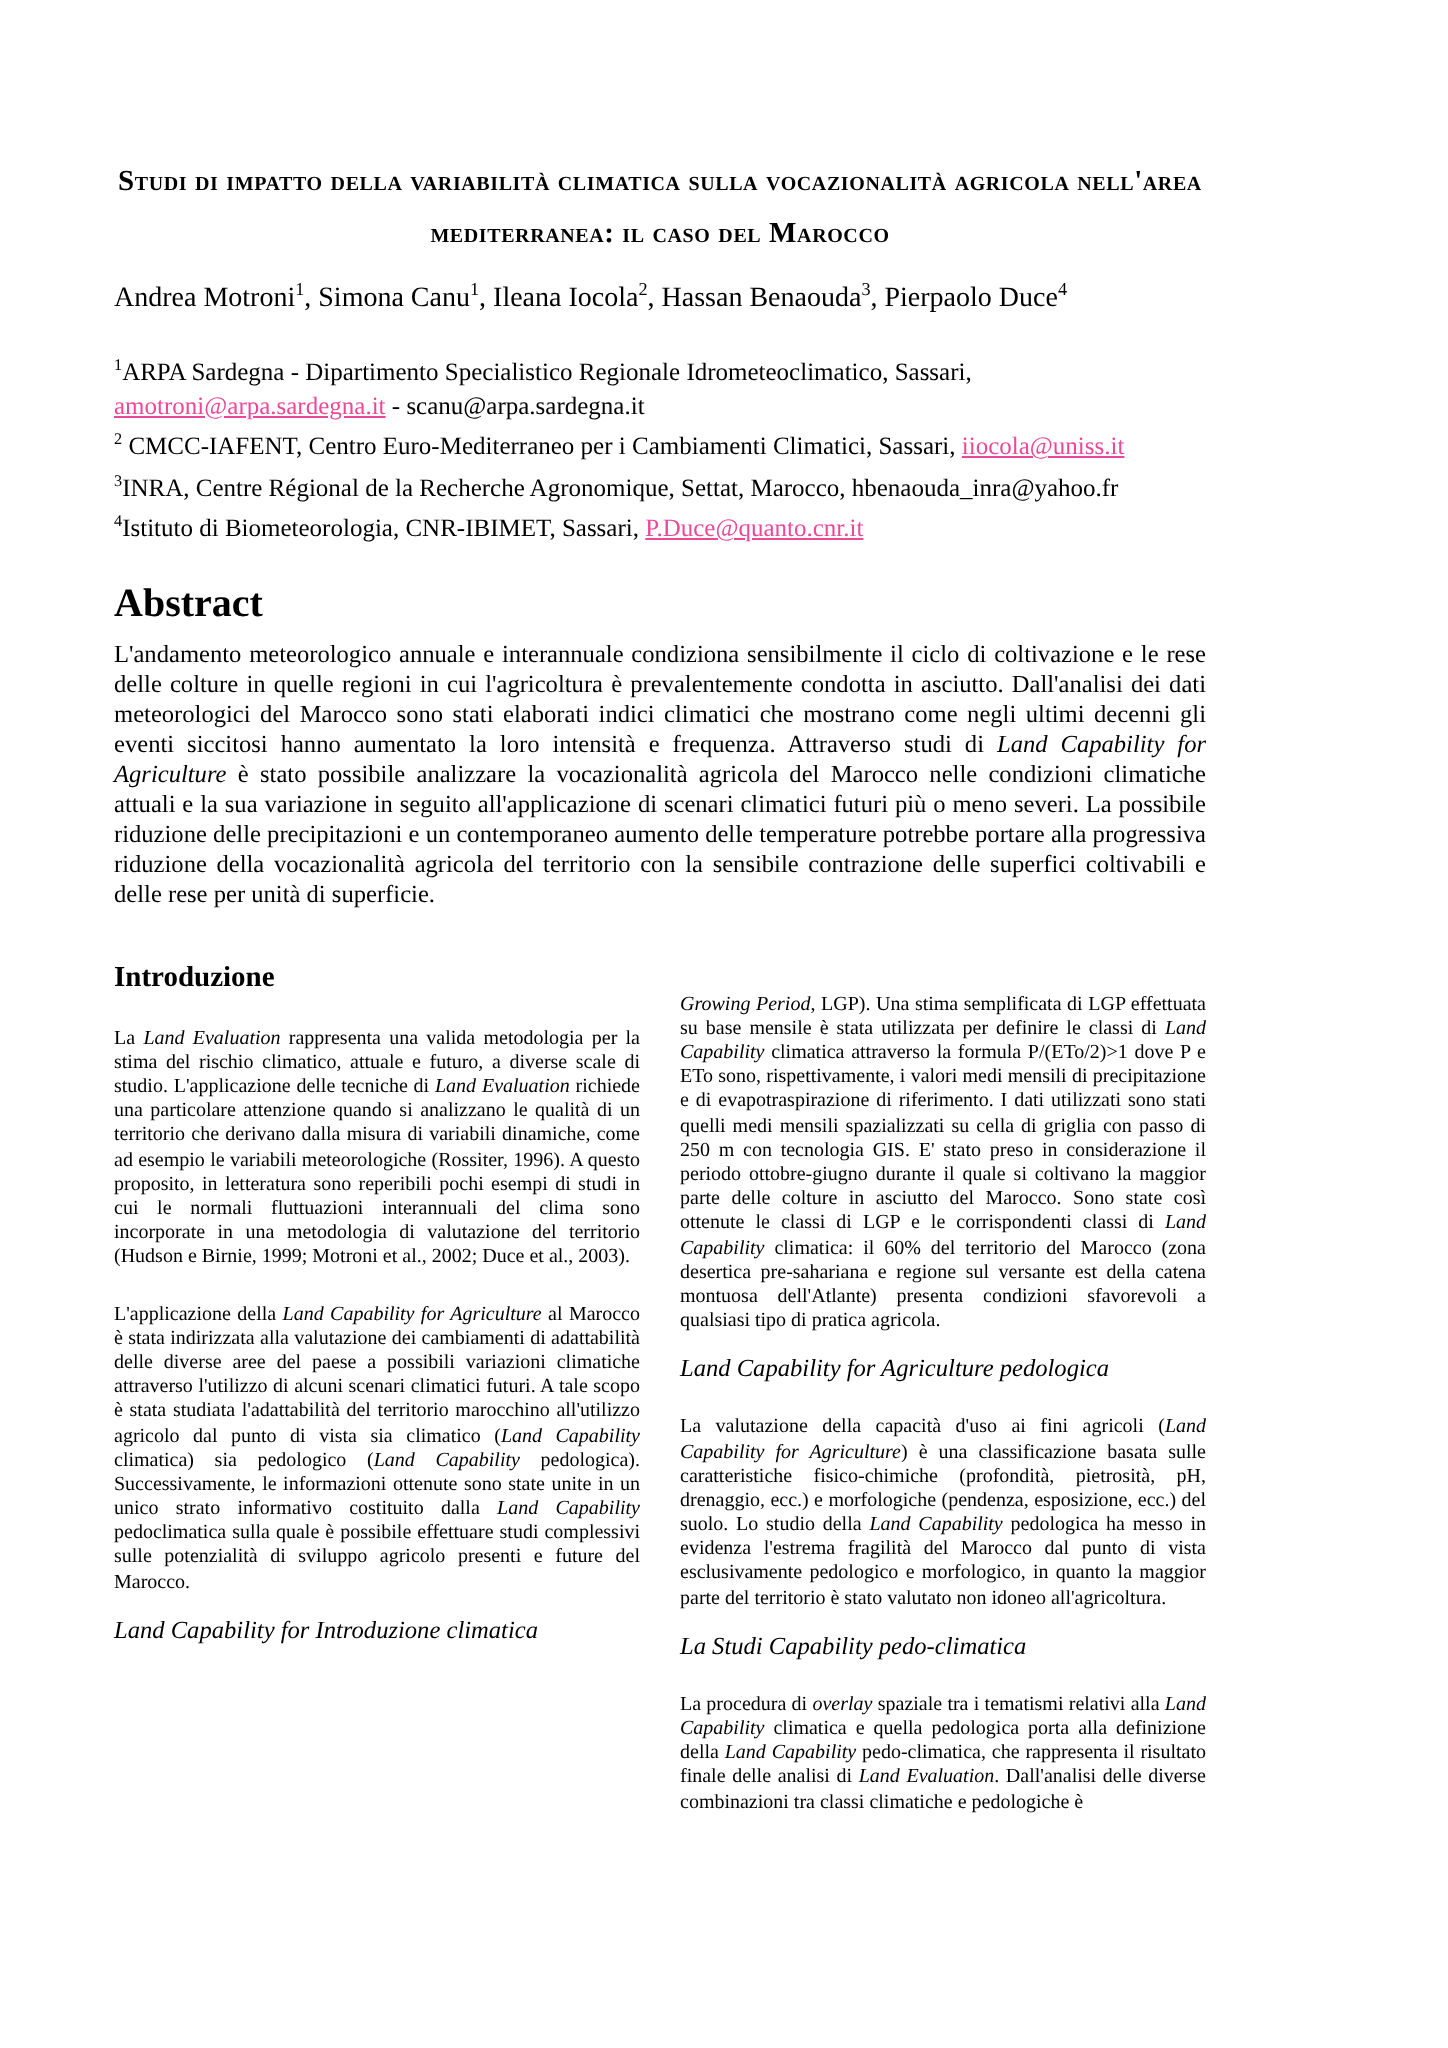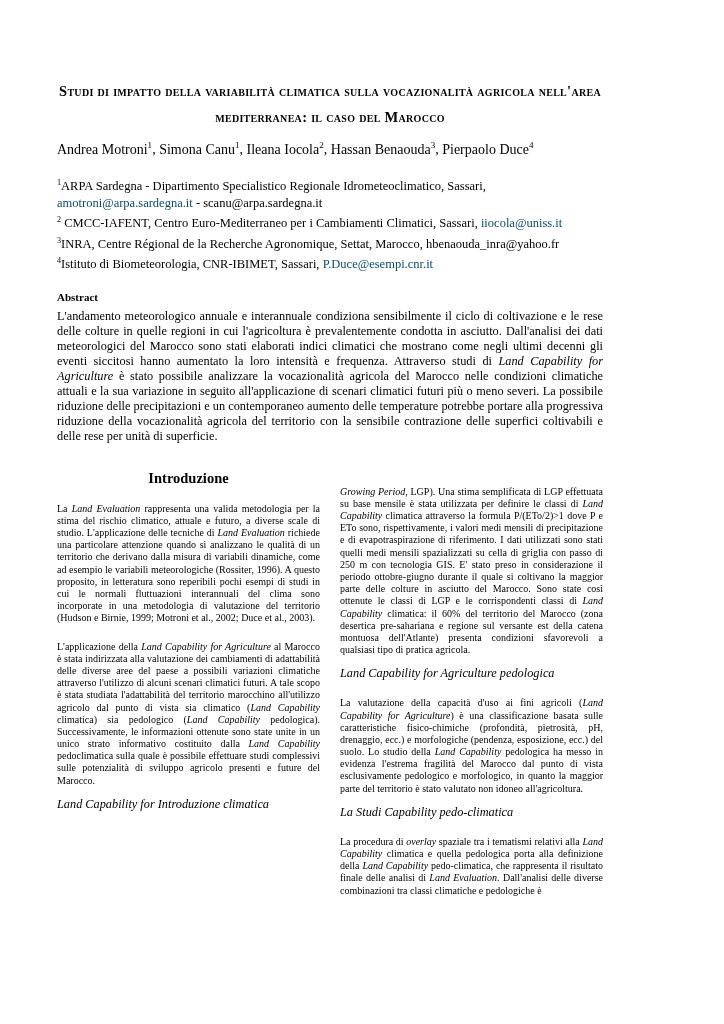--- a/index.html
+++ b/index.html
@@ -28,73 +28,73 @@
     margin: 0 0 20px 0;
   }
   sup { font-size: 0.65em; line-height: 0; }
   .affiliations { margin: 0 0 18px 0; }
   .aff {
     font-size: 12.5px;
     line-height: 1.32;
     margin: 0 0 4px 0;
   }
   .abstract-heading {
-    font-size: 11px;
+    font-size: 20px;
     font-weight: bold;
     margin: 18px 0 6px 0;
   }
   .abstract-body {
     font-size: 12.3px;
     line-height: 1.22;
     text-align: justify;
     margin: 0;
   }
   .columns {
     display: flex;
     gap: 20px;
     margin-top: 26px;
   }
   .col { flex: 1; min-width: 0; }
   .sec-heading {
     font-size: 14.5px;
     font-weight: bold;
     margin: 16px 0 5px 0;
-    text-align: center;
   }
   .col .sec-heading:first-child { margin-top: 0; }
   .subhead {
     font-style: italic;
     font-size: 12.3px;
     margin: 10px 0 2px 0;
   }
   .para {
     font-size: 10px;
     line-height: 1.22;
     text-align: justify;
     margin: 16px 0 2px 0;
   }
   .link {
-    color: #0c4a6e;
+    color: #ec4899;
+    text-decoration: underline;
     cursor: pointer;
   }
 </style>
 </head>
 <body>
 
 <div class="page">
 
   <h1 class="title">Studi di impatto della variabilità climatica sulla vocazionalità agricola nell'area mediterranea: il caso del Marocco</h1>
 
   <p class="authors"><span>Andrea Motroni</span><sup>1</sup><span>, Simona Canu</span><sup>1</sup><span>, Ileana Iocola</span><sup>2</sup><span>, Hassan Benaouda</span><sup>3</sup><span>, Pierpaolo Duce</span><sup>4</sup></p>
 
   <div class="affiliations">
     <p class="aff"><sup>1</sup><span>ARPA Sardegna - Dipartimento Specialistico Regionale Idrometeoclimatico, Sassari, </span><span class="link">amotroni@arpa.sardegna.it</span><span> - scanu@arpa.sardegna.it</span></p>
     <p class="aff"><sup>2</sup><span> CMCC-IAFENT, Centro Euro-Mediterraneo per i Cambiamenti Climatici, Sassari, </span><span class="link">iiocola@uniss.it</span></p>
     <p class="aff"><sup>3</sup><span>INRA, Centre Régional de la Recherche Agronomique, Settat, Marocco, hbenaouda_inra@yahoo.fr</span></p>
-    <p class="aff"><sup>4</sup><span>Istituto di Biometeorologia, CNR-IBIMET, Sassari, </span><span class="link">P.Duce@esempi.cnr.it</span></p>
+    <p class="aff"><sup>4</sup><span>Istituto di Biometeorologia, CNR-IBIMET, Sassari, </span><span class="link">P.Duce@quanto.cnr.it</span></p>
   </div>
 
   <h2 class="abstract-heading">Abstract</h2>
   <p class="abstract-body"><span>L'andamento meteorologico annuale e interannuale condiziona sensibilmente il ciclo di coltivazione e le rese delle colture in quelle regioni in cui l'agricoltura è prevalentemente condotta in asciutto. Dall'analisi dei dati meteorologici del Marocco sono stati elaborati indici climatici che mostrano come negli ultimi decenni gli eventi siccitosi hanno aumentato la loro intensità e frequenza. Attraverso studi di </span><i>Land Capability for Agriculture</i><span> è stato possibile analizzare la vocazionalità agricola del Marocco nelle condizioni climatiche attuali e la sua variazione in seguito all'applicazione di scenari climatici futuri più o meno severi. La possibile riduzione delle precipitazioni e un contemporaneo aumento delle temperature potrebbe portare alla progressiva riduzione della vocazionalità agricola del territorio con la sensibile contrazione delle superfici coltivabili e delle rese per unità di superficie.</span></p>
 
   <div class="columns">
 
     <div class="col">
       <h2 class="sec-heading">Introduzione</h2>
       <p class="para"><span>La </span><i>Land Evaluation</i><span> rappresenta una valida metodologia per la stima del rischio climatico, attuale e futuro, a diverse scale di studio. L'applicazione delle tecniche di </span><i>Land Evaluation</i><span> richiede una particolare attenzione quando si analizzano le qualità di un territorio che derivano dalla misura di variabili dinamiche, come ad esempio le variabili meteorologiche (Rossiter, 1996). A questo proposito, in letteratura sono reperibili pochi esempi di studi in cui le normali fluttuazioni interannuali del clima sono incorporate in una metodologia di valutazione del territorio (Hudson e Birnie, 1999; Motroni et al., 2002; Duce et al., 2003).</span></p>

